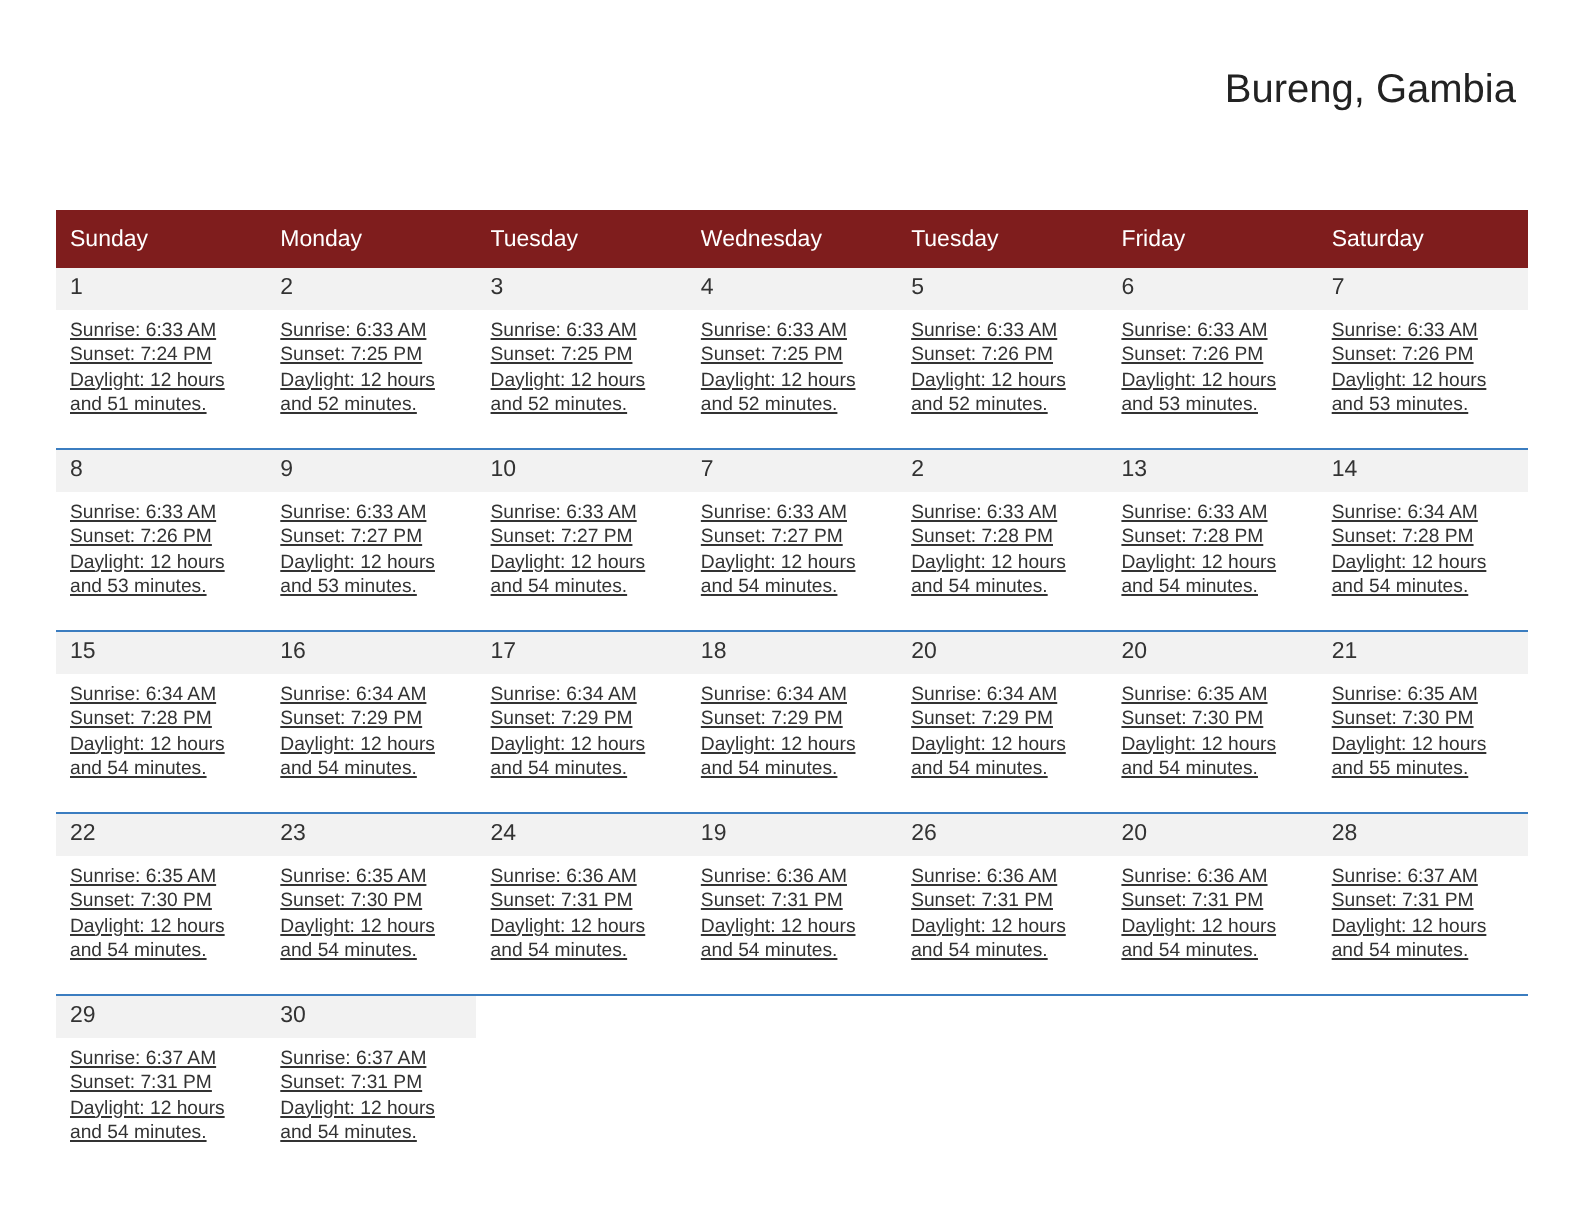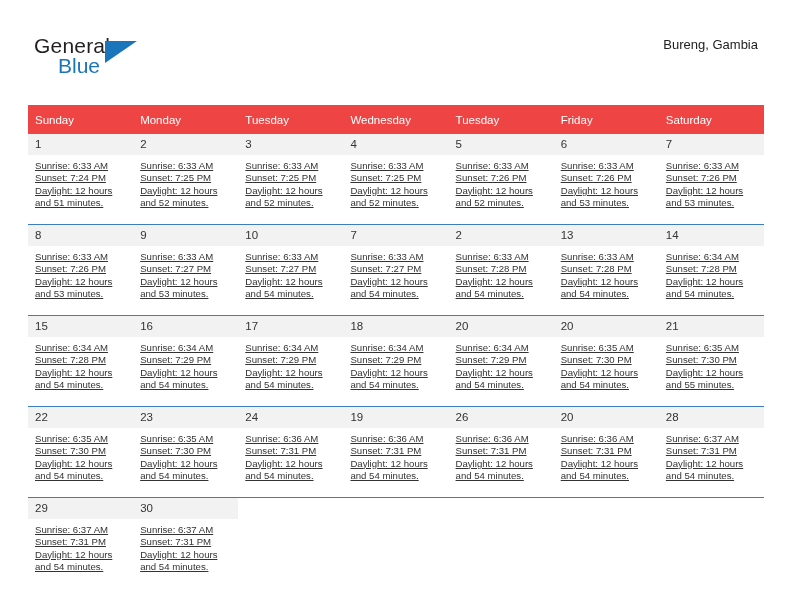--- a/index.html
+++ b/index.html
@@ -69,39 +69,39 @@
     text-align: right;
   }
   .cal-title {
     font-size: 27px;
     color: #222222;
     font-family: "Liberation Sans", sans-serif;
     line-height: 32px;
     white-space: nowrap;
   }
   .cal-subtitle {
-    font-size: 13px;
+    font-size: 20px;
     color: #222222;
     font-family: "Liberation Sans", sans-serif;
     line-height: 18px;
     margin-top: 5px;
     white-space: nowrap;
   }
 
   
   .calendar {
     position: absolute;
     left: 28px;
     top: 105px;
     width: 736px;
     border-collapse: collapse;
     table-layout: fixed;
   }
   .calendar th {
-    background: #ef4444;
+    background: #7f1d1d;
     color: #ffffff;
     font-size: 11.5px;
     font-weight: normal;
     text-align: left;
     padding: 5px 0 5px 7px;
     height: 19px;
     font-family: "Liberation Sans", sans-serif;
   }
   .calendar td {
     vertical-align: top;
@@ -140,25 +140,20 @@
     white-space: normal;
   }
 </style>
 </head>
 <body>
 
 <div class="page">
 
   <div class="header">
 
-    <div class="logo">
-      <span class="logo-general">General</span>
-      <span class="logo-triangle"></span>
-      <span class="logo-blue">Blue</span>
-    </div>
 
     <div class="title-block">
       <div class="cal-subtitle">Bureng, Gambia</div>
     </div>
 
   </div>
 
   <table class="calendar">
     <thead>
       <tr>

